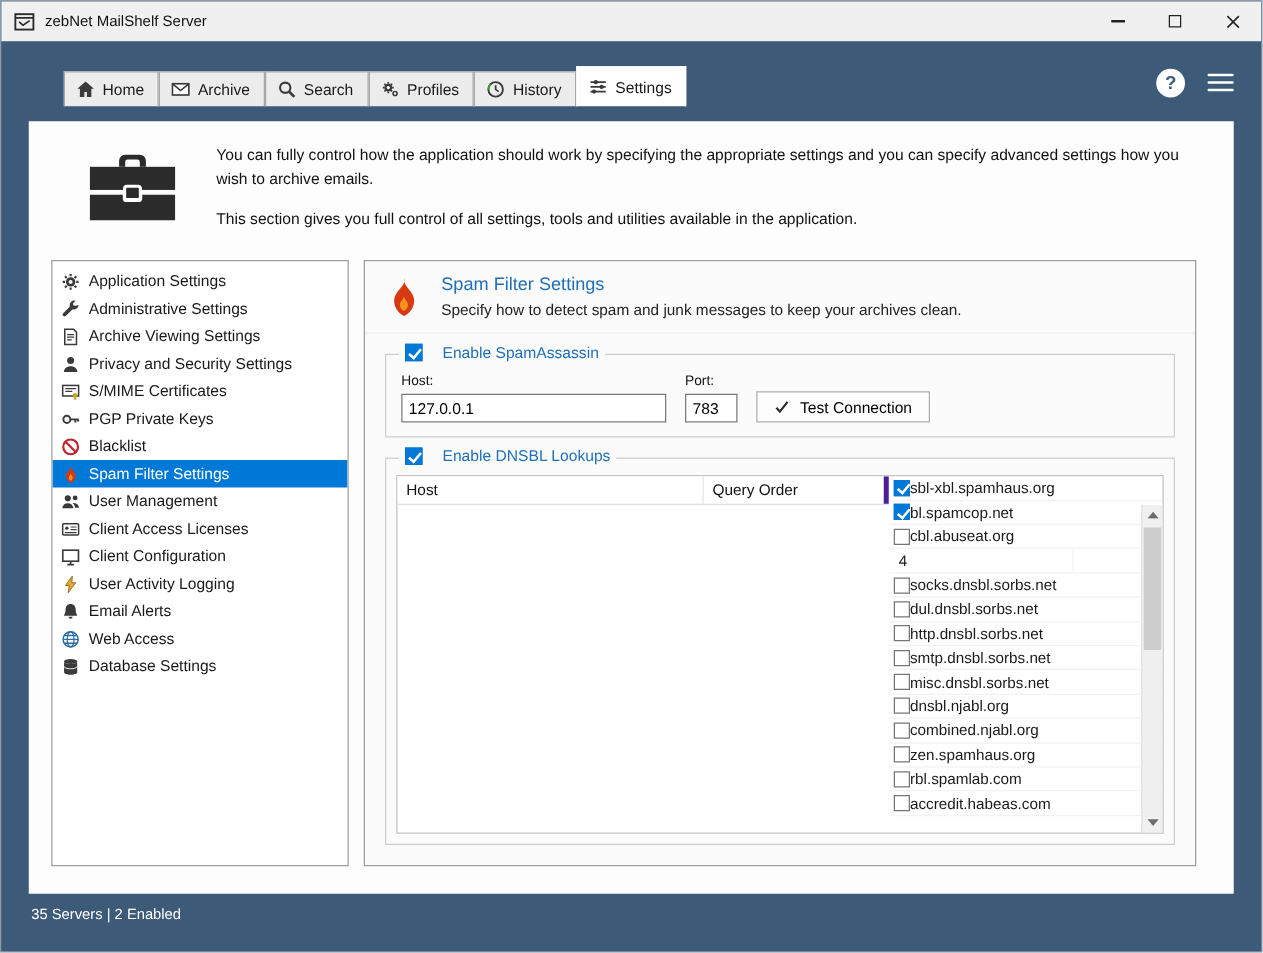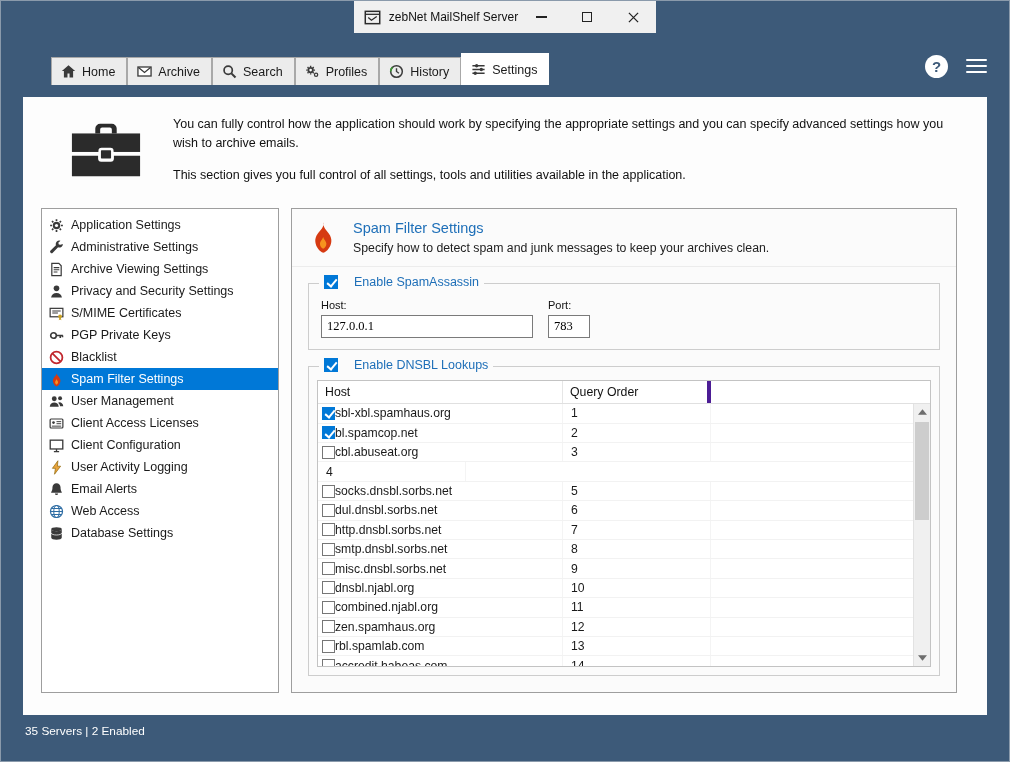--- a/index.html
+++ b/index.html
@@ -1,20 +1,20 @@
 <!DOCTYPE html>
 <html style="--frame: #3d5a79; --accent: #0078d7; --heading: #1e6fb8; --flame: #d63a12; --danger: #c1272d;"><head>
 <meta charset="utf-8">
 <style>
   * { margin:0; padding:0; box-sizing:border-box; cursor:default; }
   html,body { background:#fff; }
   body { font-family:"Liberation Sans","DejaVu Sans",sans-serif; color:#1a1a1a; }
 
   .window { width:1010px; height:762px; background:var(--frame,#3d5a79); border:1px solid #8a9aab;
-            display:flex; flex-direction:column; overflow:hidden;align-items:center; }
+            display:flex; flex-direction:column; overflow:hidden; }
 
   
   .titlebar { height:32px; background:#f0f0f0; display:flex; align-items:center; flex:none; }
   .app-icon { width:17px; height:17px; margin:0 8px 0 10px; display:inline-flex; }
   .app-title { font-size:12px; color:#111; }
   .win-controls { margin-left:auto; display:flex; height:100%; }
   .win-btn { width:46px; height:100%; display:flex; align-items:center; justify-content:center;
              background:transparent; border:none; }
   .min-glyph { width:11px; height:1.5px; background:#222; display:block; }
   .max-glyph { width:10px; height:10px; border:1.3px solid #222; display:block; }
@@ -65,31 +65,31 @@
 
   .cb { width:14px; height:14px; border:1px solid #767676; background:#fff; position:relative;
         flex:none; display:inline-block; }
   .cb.checked { background:var(--accent,#0078d7); border-color:var(--accent,#0078d7); }
   .cb.checked::after { content:""; position:absolute; left:4px; top:1px; width:4px; height:8px;
                        border:solid #fff; border-width:0 2px 2px 0; transform:rotate(40deg); }
 
   .sa-body { display:flex; gap:15px; padding:15px 12px 11px; align-items:flex-end; }
   .field label { display:block; font-size:11px; margin-bottom:4px; color:#111; }
   .field input { height:23px; border:1px solid #7a7a7a; font-size:12.5px; padding:0 5px;
-                 font-family:Liberation Serif, serif; background:#fff; cursor:text; }
+                 font-family:Liberation Sans, sans-serif; background:#fff; cursor:text; }
   .host-input { width:212px; }
   .port-input { width:42px; }
   .btn { height:25px; display:inline-flex; align-items:center; gap:8px; padding:0 13px;
          background:#fdfdfd; border:1px solid #aeaeae; font-size:12.5px; font-family:inherit; }
   .btn .icon { width:13px; height:13px; }
 
   .group.dnsbl { flex:1; margin-bottom:16px; display:flex; flex-direction:column;
                  min-height:0; padding:13px 8px 8px; }
   .listview { flex:1; border:1px solid #c3c3c3; background:#fff; position:relative;
-              overflow:hidden; display:flex; flex-direction:column; min-height:0; }
+              overflow:hidden; display:flex; flex-direction:row; min-height:0; }
   .lv-head { display:flex; height:23px; border-bottom:1px solid #e0e0e0; flex:none;
              font-size:12.3px; color:#111; background:#fff; }
   .lv-col-host  { width:245px; flex:none; padding:4px 0 0 7px; border-right:1px solid #e6e6e6; }
   .lv-col-order { width:148px; flex:none; padding:4px 0 0 7px; border-right:4px solid #4c1d95; }
   .lv-col-rest  { flex:1; }
   .lv-body { flex:1; overflow:hidden; }
   .lv-row { display:flex; height:19.4px; align-items:center; border-bottom:1px solid #f2f2f2; font-size:12.2px; }
   .lv-row .c1 { width:245px; flex:none; display:flex; align-items:center; 
                 padding-left:4px; border-right:1px solid #f4f4f4; height:100%; }
   .lv-row .c1 .cb { width:13px; height:13px; }
@@ -428,20 +428,28 @@
             </div>
             <div class="sa-body">
               <div class="field">
                 <label>Host:</label>
                 <input class="host-input" type="text" value="127.0.0.1" style="">
               </div>
               <div class="field">
                 <label>Port:</label>
                 <input class="port-input" type="text" value="783" style="">
               </div>
+              <button class="btn">
+                <span class="icon">
+                    <svg viewBox="0 0 16 16">
+                      <path d="M2.6 8.8l3.4 3.8L13.6 3" fill="none" stroke="#2b2b2b" stroke-width="2.1"></path>
+                    </svg>
+                  </span>
+                <span>Test Connection</span>
+              </button>
             </div>
           </div>
 
           <div class="group dnsbl">
             <div class="group-legend">
               <span class="cb checked"></span>
               <span>Enable DNSBL Lookups</span>
             </div>
 
             <div class="listview">

